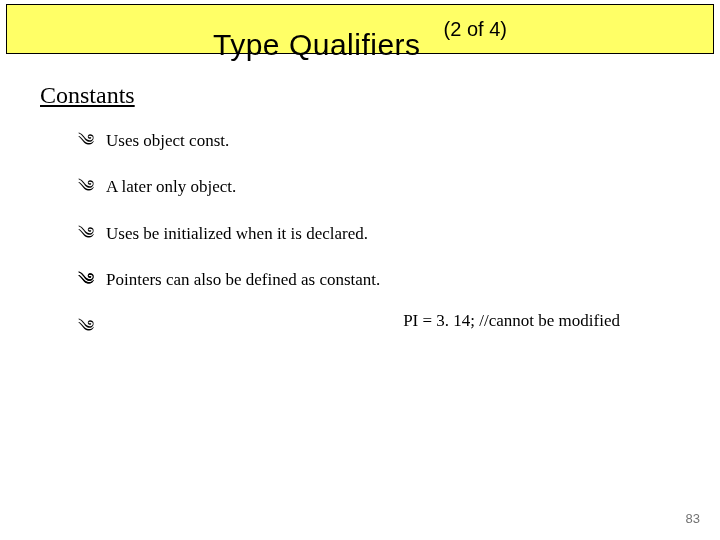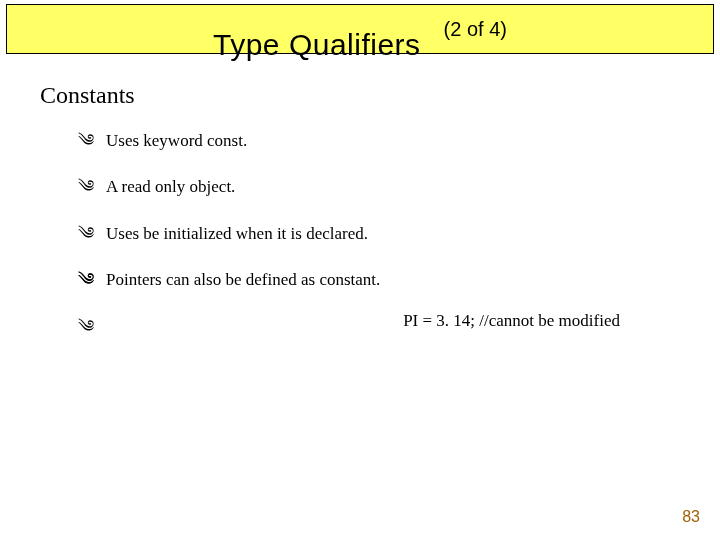--- a/index.html
+++ b/index.html
@@ -35,20 +35,21 @@
     font-weight: 400;
     margin-left: 23px;
   }
   .content {
     padding: 28px 40px 0 40px;
   }
   .section-heading {
     font-family: Georgia, "Times New Roman", serif;
     font-size: 24px;
     font-weight: 400;
+    text-decoration: underline;
     margin: 0 0 22px 0;
   }
   ul.bullets {
     list-style: none;
     padding: 0;
     margin: 0 0 0 38px;
   }
   ul.bullets li {
     font-size: 17px;
     line-height: 1.2;
@@ -66,42 +67,42 @@
     font-size: 17px;
     margin: -6px 0 0 0;
     text-align: right;
     padding-right: 60px;
   }
   .page-num {
     position: absolute;
     right: 20px;
     bottom: 14px;
     font-family: Arial, Helvetica, sans-serif;
-    font-size: 16px;
-    color: #a16207;
+    font-size: 13px;
+    color: #737373;
   }
 </style>
 </head>
 <body>
 
 <div class="title-bar">
   <span class="title-main">Type Qualifiers</span>
   <span class="title-sub">(2 of 4)</span>
 </div>
 
 <div class="content">
   <h2 class="section-heading">Constants</h2>
   <ul class="bullets">
     <li>
       <span class="glyph">༄</span>
-      <span>Uses keyword const.</span>
+      <span>Uses object const.</span>
     </li>
     <li>
       <span class="glyph">༄</span>
-      <span>A  read only object.</span>
+      <span>A  later only object.</span>
     </li>
     <li>
       <span class="glyph">༄</span>
       <span>Uses be initialized when it is declared.</span>
     </li>
     <li>
       <span class="glyph">༄</span>
     </li>
     <li>
       <span class="glyph">༄</span>

